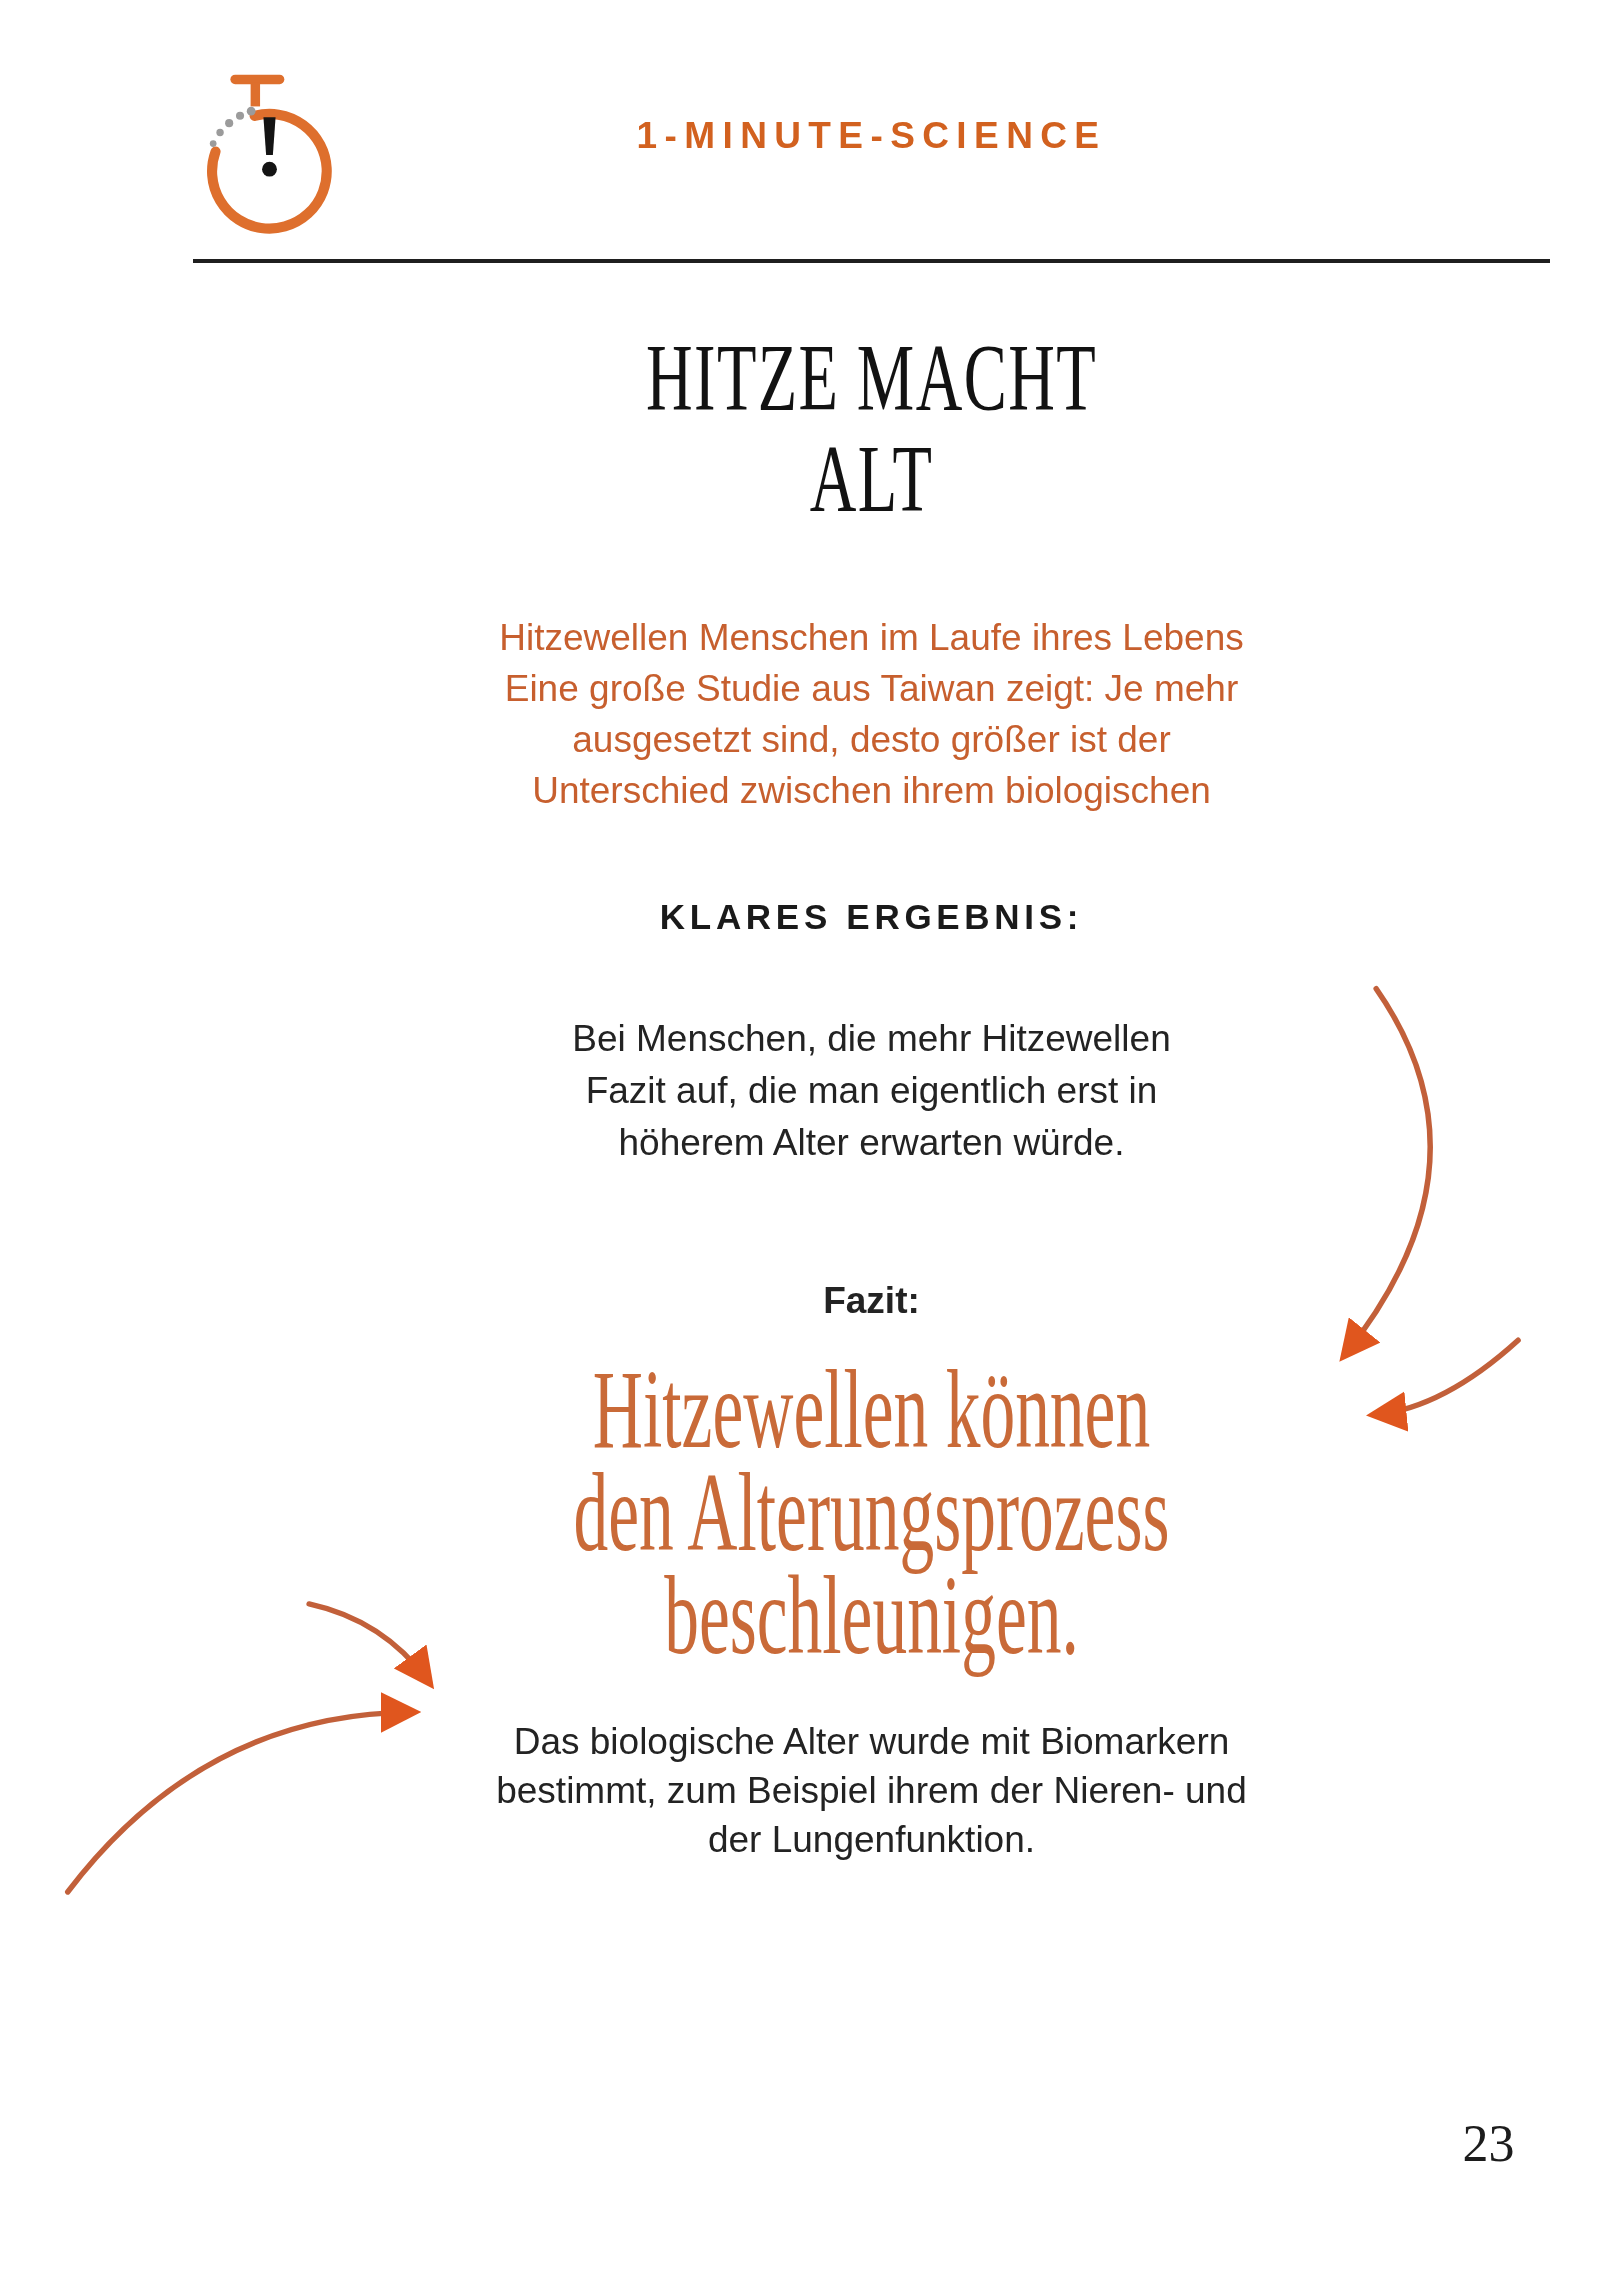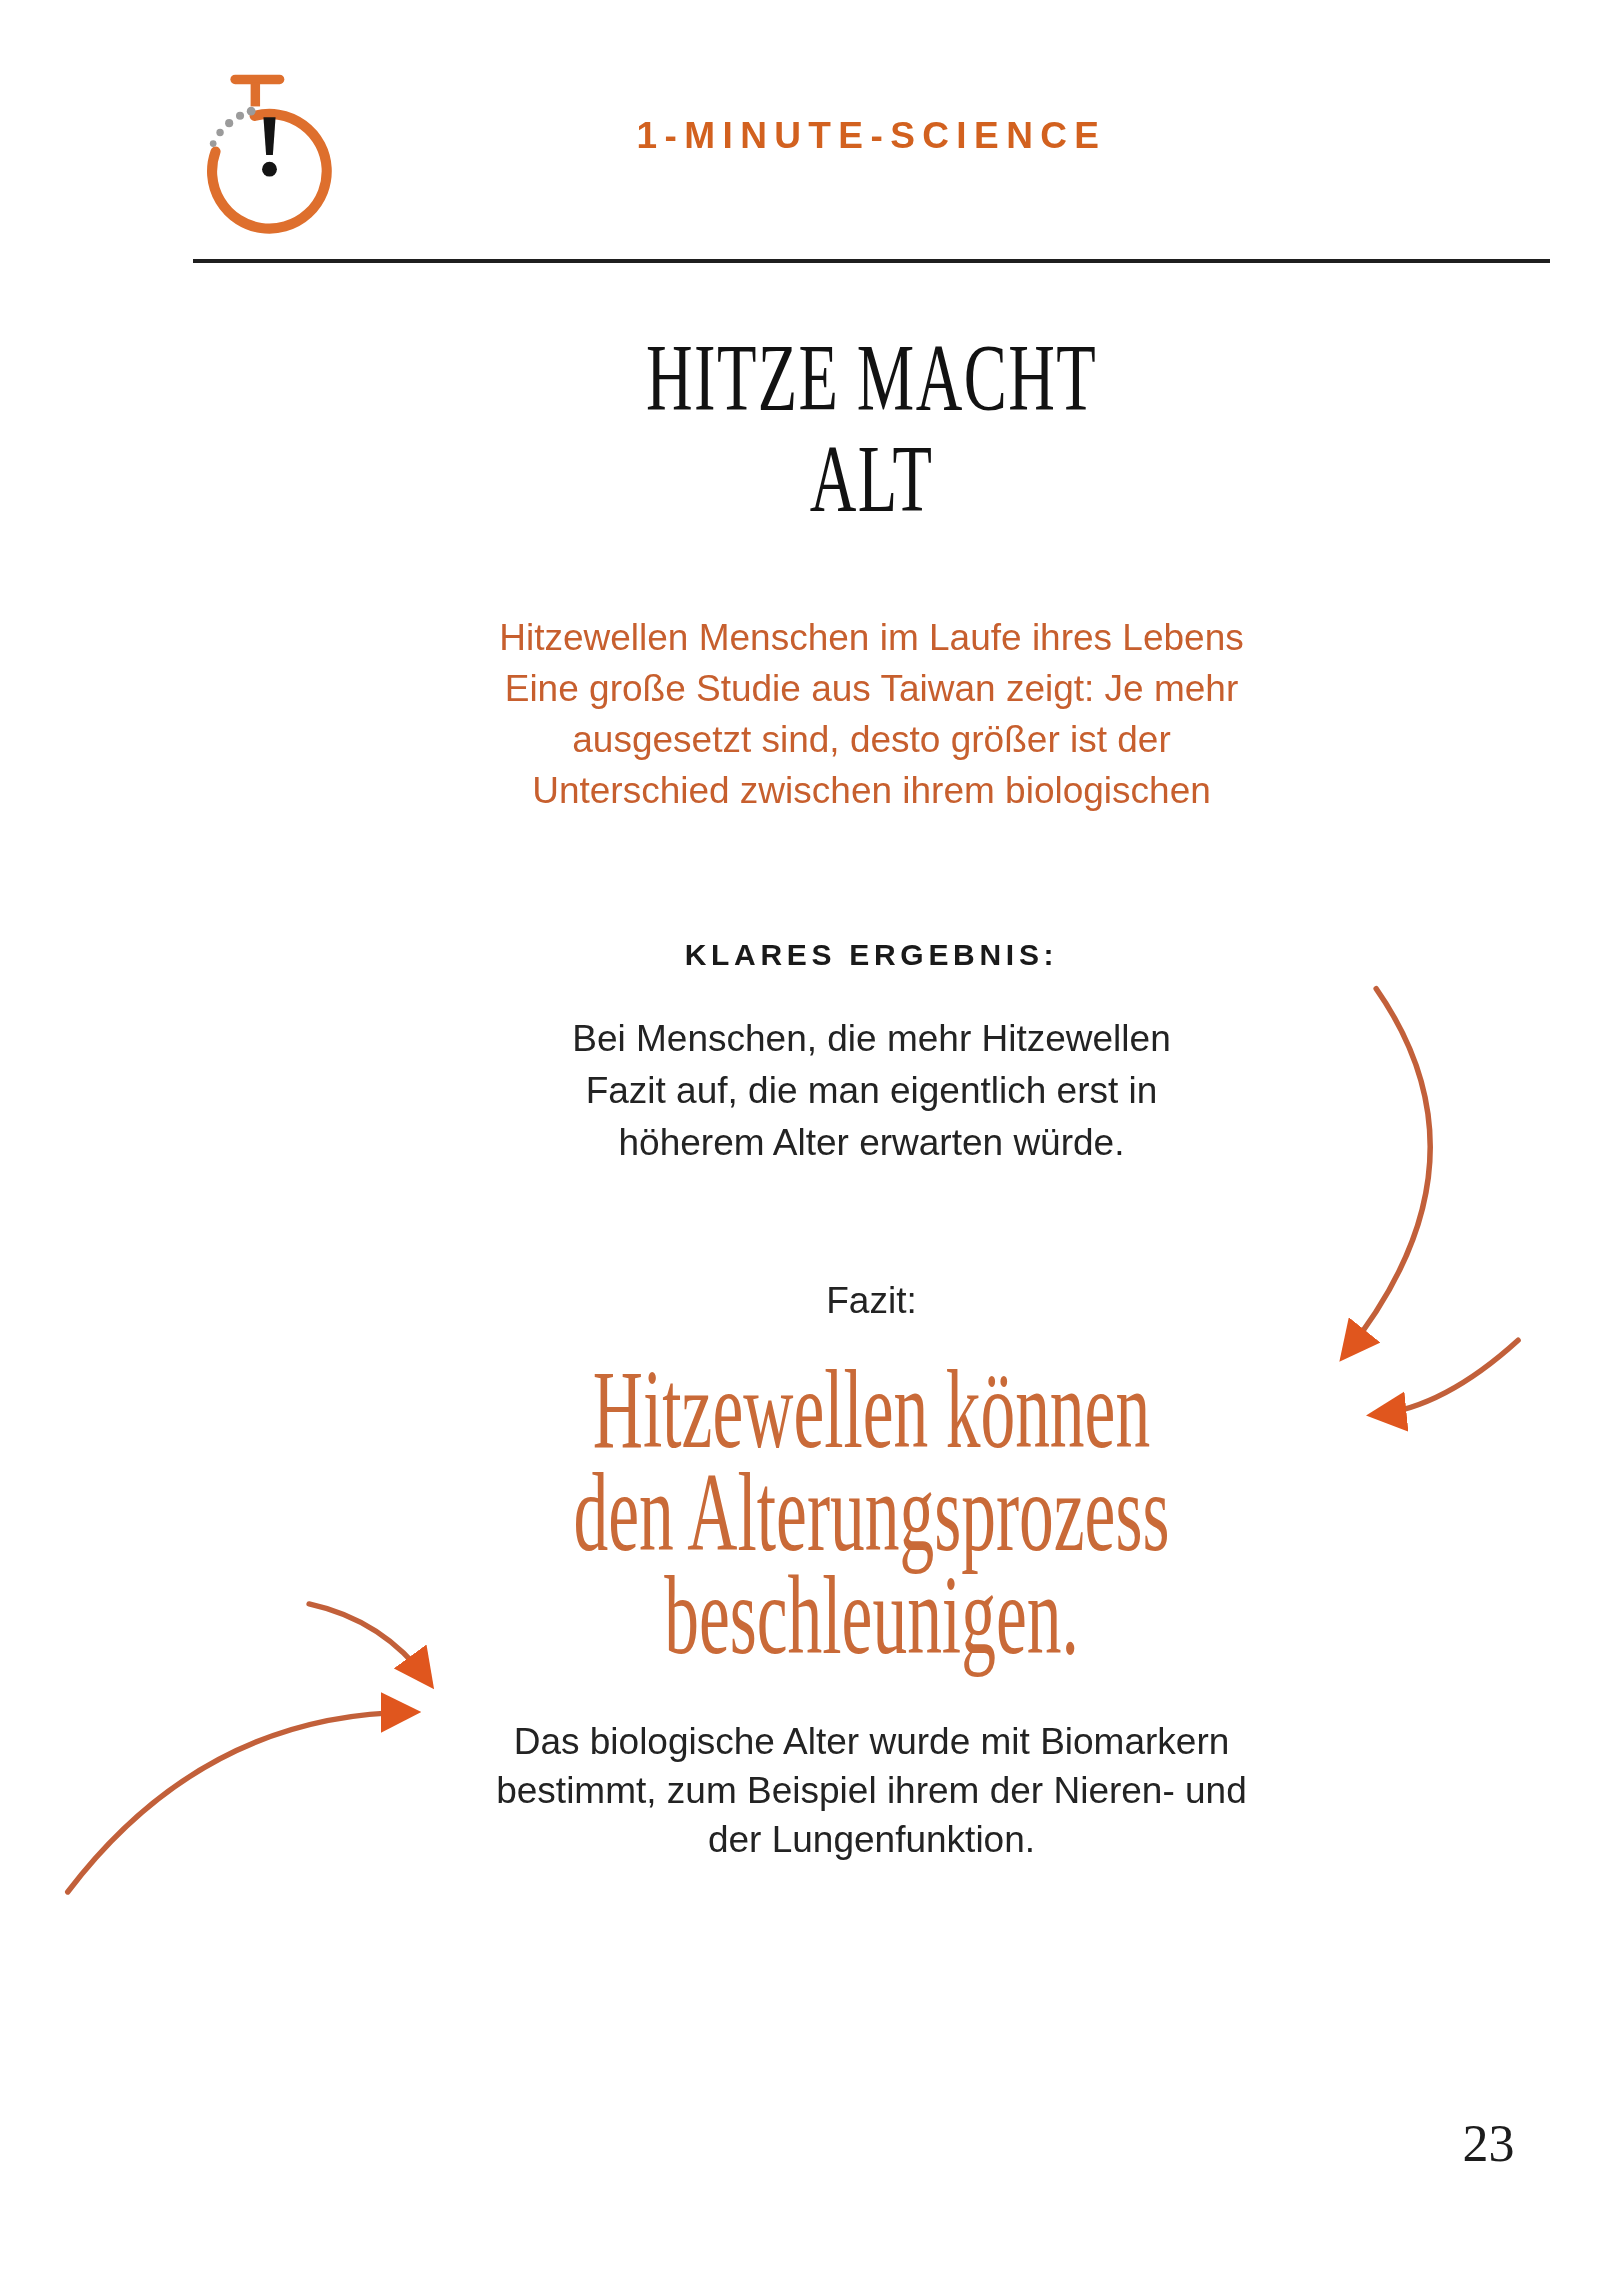--- a/index.html
+++ b/index.html
@@ -58,42 +58,43 @@
   
   .intro {
     top: 612px;
     font-size: 37px;
     line-height: 51px;
     color: #c75f2e;
   }
 
   
   .result-heading {
-    top: 935px;
+    top: 897px;
     font-weight: 700;
-    font-size: 30px;
+    font-size: 35px;
     line-height: 39px;
     letter-spacing: 4.7px;
     color: #1a1a1a;
   }
 
   
   .result-body {
     top: 1013px;
     font-size: 37px;
     line-height: 52px;
     color: #232323;
   }
 
   
   .fazit {
     top: 1280px;
     font-size: 37px;
     line-height: 41px;
     color: #232323;
+    font-weight: bold;
   }
 
   
   .big {
     top: 1358px;
     font-family: "Liberation Serif", serif;
     font-weight: 400;
     font-size: 112px;
     line-height: 103px;
     color: #c96a38;

